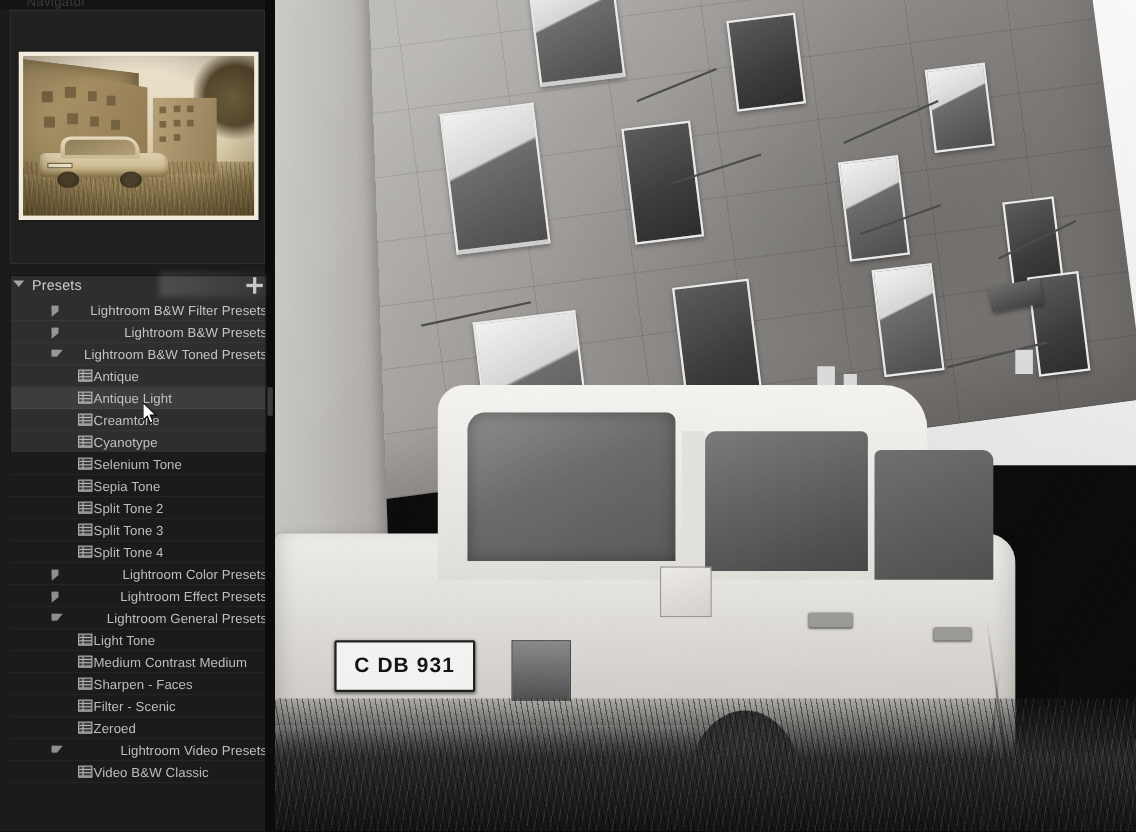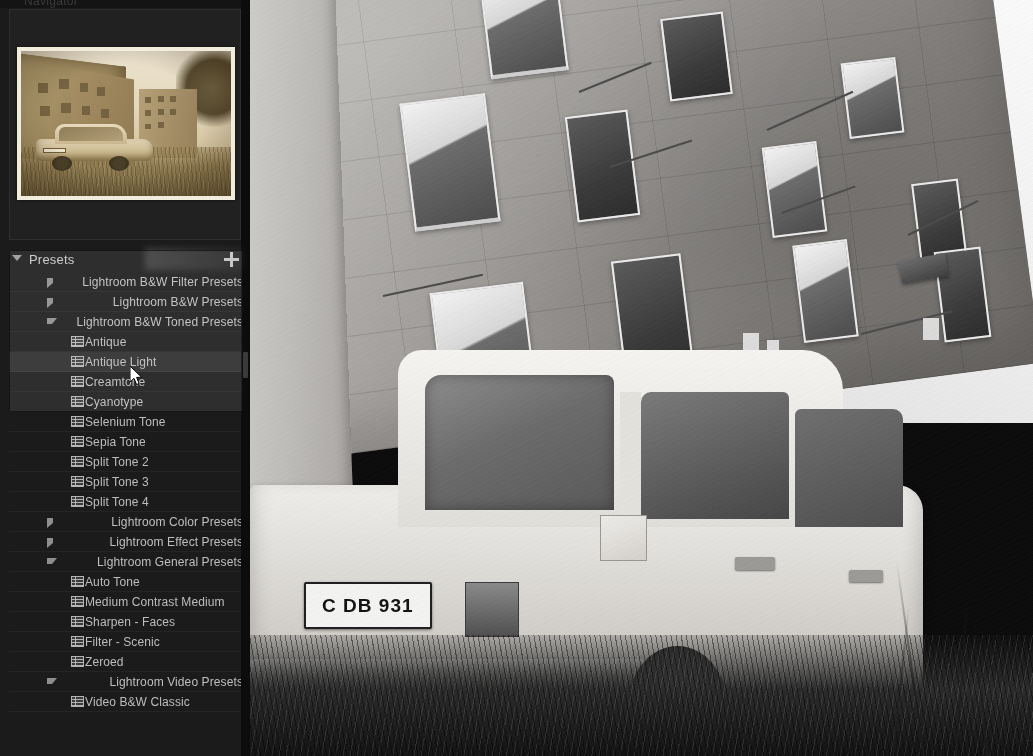--- a/index.html
+++ b/index.html
@@ -505,21 +505,21 @@
           <span class="row-label group-label">Lightroom Effect Presets</span>
         </div>
         <div class="tree-row group">
           <div class="row-tri">
             <div class="tri-down"></div>
           </div>
           <span class="row-label group-label">Lightroom General Presets</span>
         </div>
         <div class="tree-row item">
           <div class="preset-icon"></div>
-          <span class="row-label">Auto Tone</span>
+          <span class="row-label">Light Tone</span>
         </div>
         <div class="tree-row item">
           <div class="preset-icon"></div>
           <span class="row-label">Medium Contrast Medium</span>
         </div>
         <div class="tree-row item">
           <div class="preset-icon"></div>
           <span class="row-label">Sharpen - Faces</span>
         </div>
         <div class="tree-row item">

